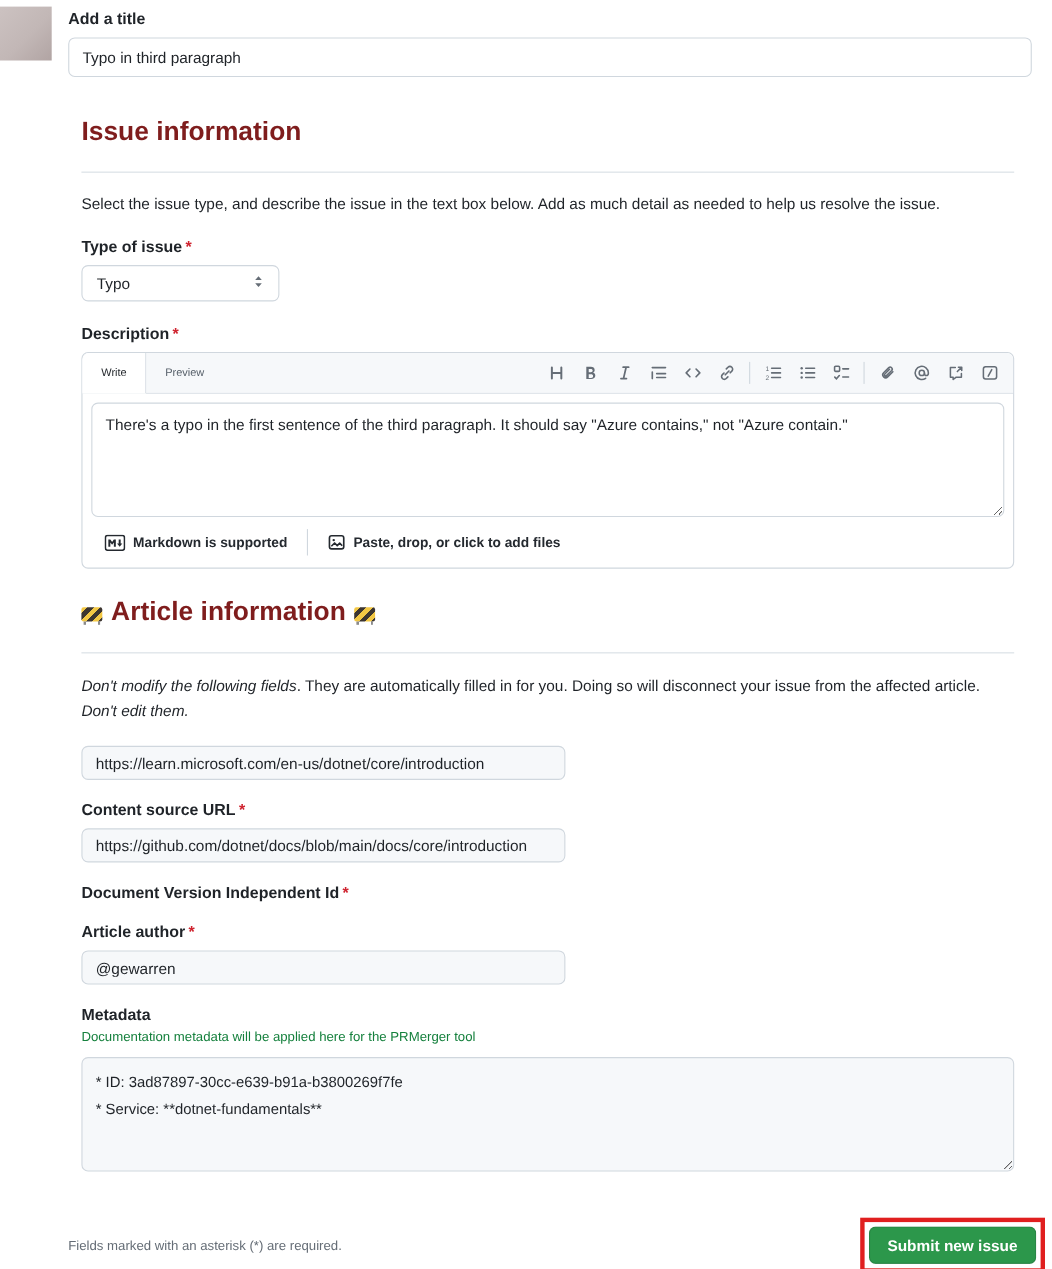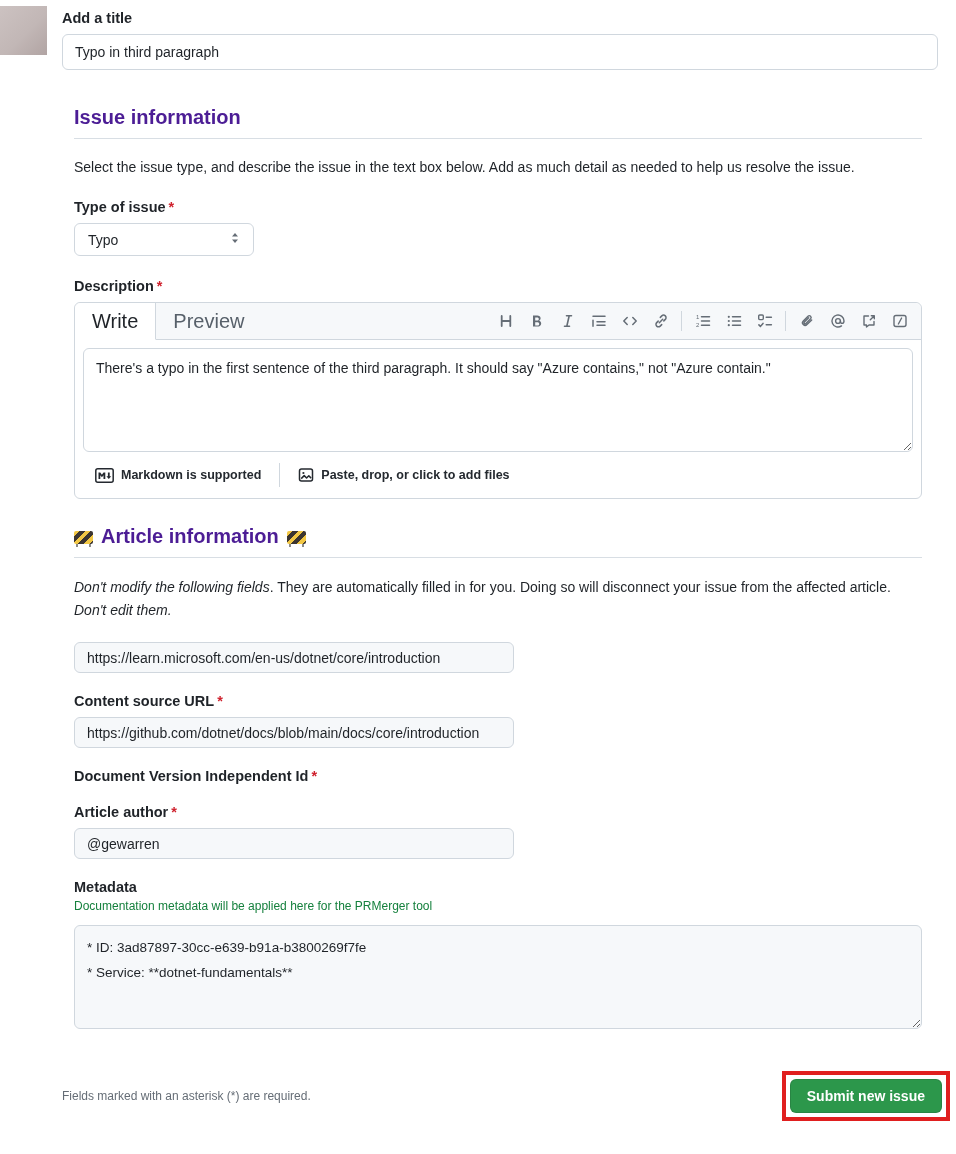--- a/index.html
+++ b/index.html
@@ -18,22 +18,22 @@
   .title-block { margin: 10px 18px 0 62px; }
   .field-label { font-weight: 700; font-size: 14.5px; margin-bottom: 8px; }
   .req { color: #cf222e; margin-left: 3px; font-weight: 600; }
   .title-input {
     width: 100%; height: 36px; border: 1px solid #d0d7de; border-radius: 6px;
     padding: 0 12px; font-size: 14px; color: #1f2328; background: #fff;
     font-family: "Liberation Sans", sans-serif; outline: none;
   }
   .sections { margin: 36px 34px 0 74px; }
   .section-heading {
-    font-size: 20px; font-weight: 700; color: #4c1d95;
-    padding-bottom: 9px; border-bottom: 1px solid #d8dee4;
+    font-size: 24px; font-weight: 700; color: #7f1d1d;
+    padding-bottom: 22px; border-bottom: 1px solid #d8dee4;
     display: flex; align-items: center; gap: 8px;
   }
   .construction {
     display: inline-block; width: 19px; height: 13px; border-radius: 2px;
     background: repeating-linear-gradient(135deg, #f2c744 0 4px, #3c3530 4px 8px);
     position: relative; top: 1px;
   }
   .construction::after {
     content: ""; position: absolute; left: 2px; right: 2px; top: 13px; height: 3px;
     background: linear-gradient(90deg, #8a8a8a 0 2px, transparent 2px calc(100% - 2px), #8a8a8a calc(100% - 2px));
@@ -53,21 +53,21 @@
     font-family: "Liberation Sans", sans-serif; outline: none;
   }
   
   .editor { border: 1px solid #d0d7de; border-radius: 6px; background: #fff; }
   .editor-header {
     display: flex; align-items: stretch; background: #f6f8fa;
     border-bottom: 1px solid #d0d7de; border-radius: 6px 6px 0 0; height: 37px;
     justify-content: space-between;
   }
   .tabs { display: flex; align-items: stretch; }
-  .tab { display: flex; align-items: center; padding: 0 17px; font-size: 20px; cursor: pointer; }
+  .tab { display: flex; align-items: center; padding: 0 17px; font-size: 10px; cursor: pointer; }
   .tab.active {
     background: #fff; border-right: 1px solid #d0d7de;
     border-top-left-radius: 6px; margin-bottom: -1px; border-bottom: 1px solid #fff;
     color: #1f2328;
   }
   .tab.inactive { color: #57606a; }
   .toolbar { display: flex; align-items: center; padding-right: 6px; }
   .tb-btn {
     width: 31px; height: 31px; display: flex; align-items: center; justify-content: center;
     border: none; background: transparent; cursor: pointer; color: #656d76; border-radius: 4px;

